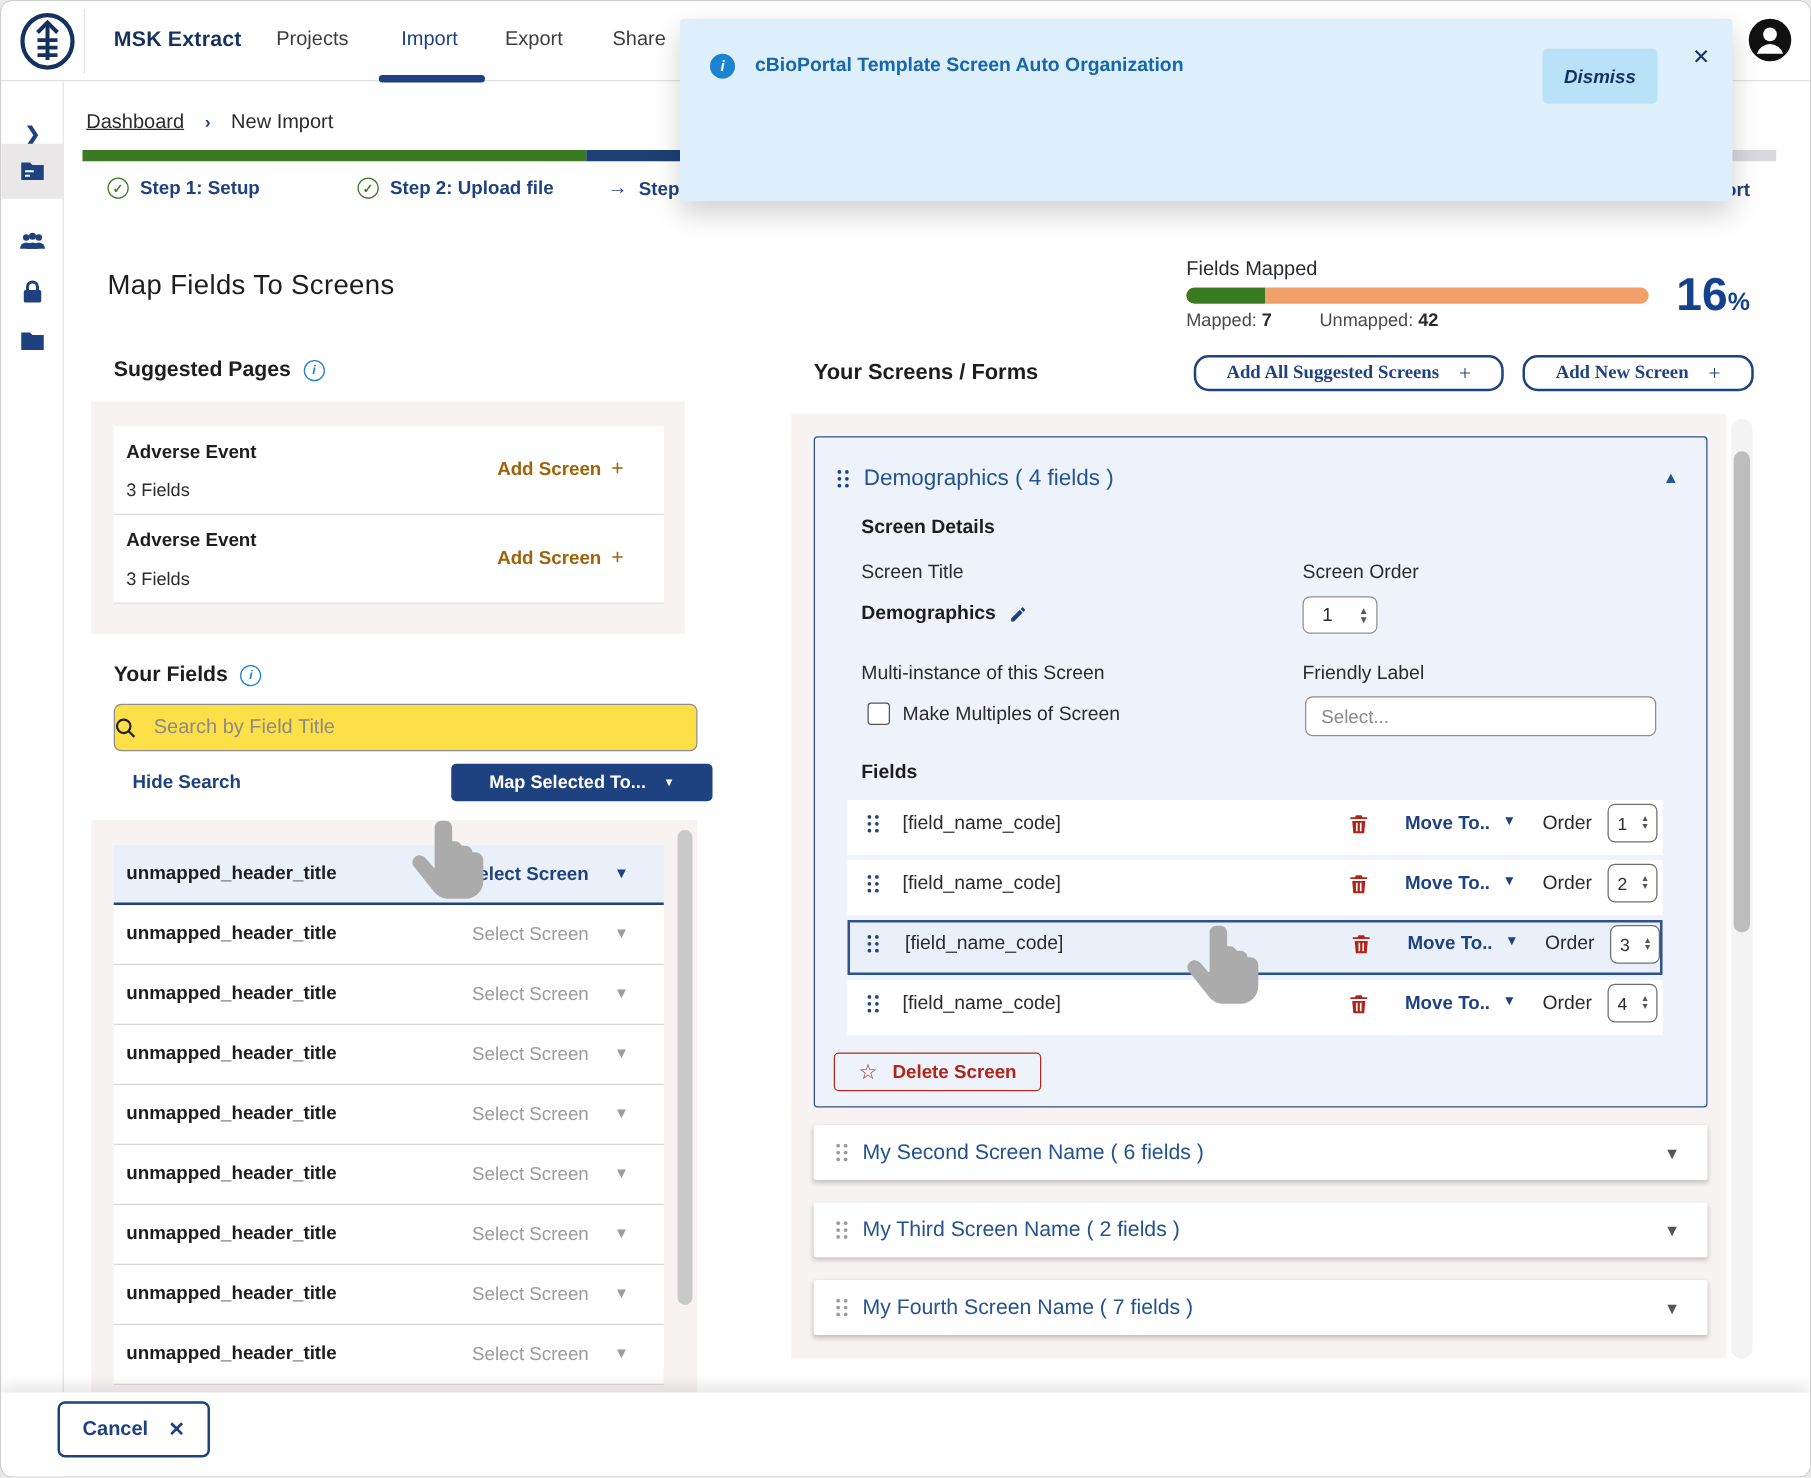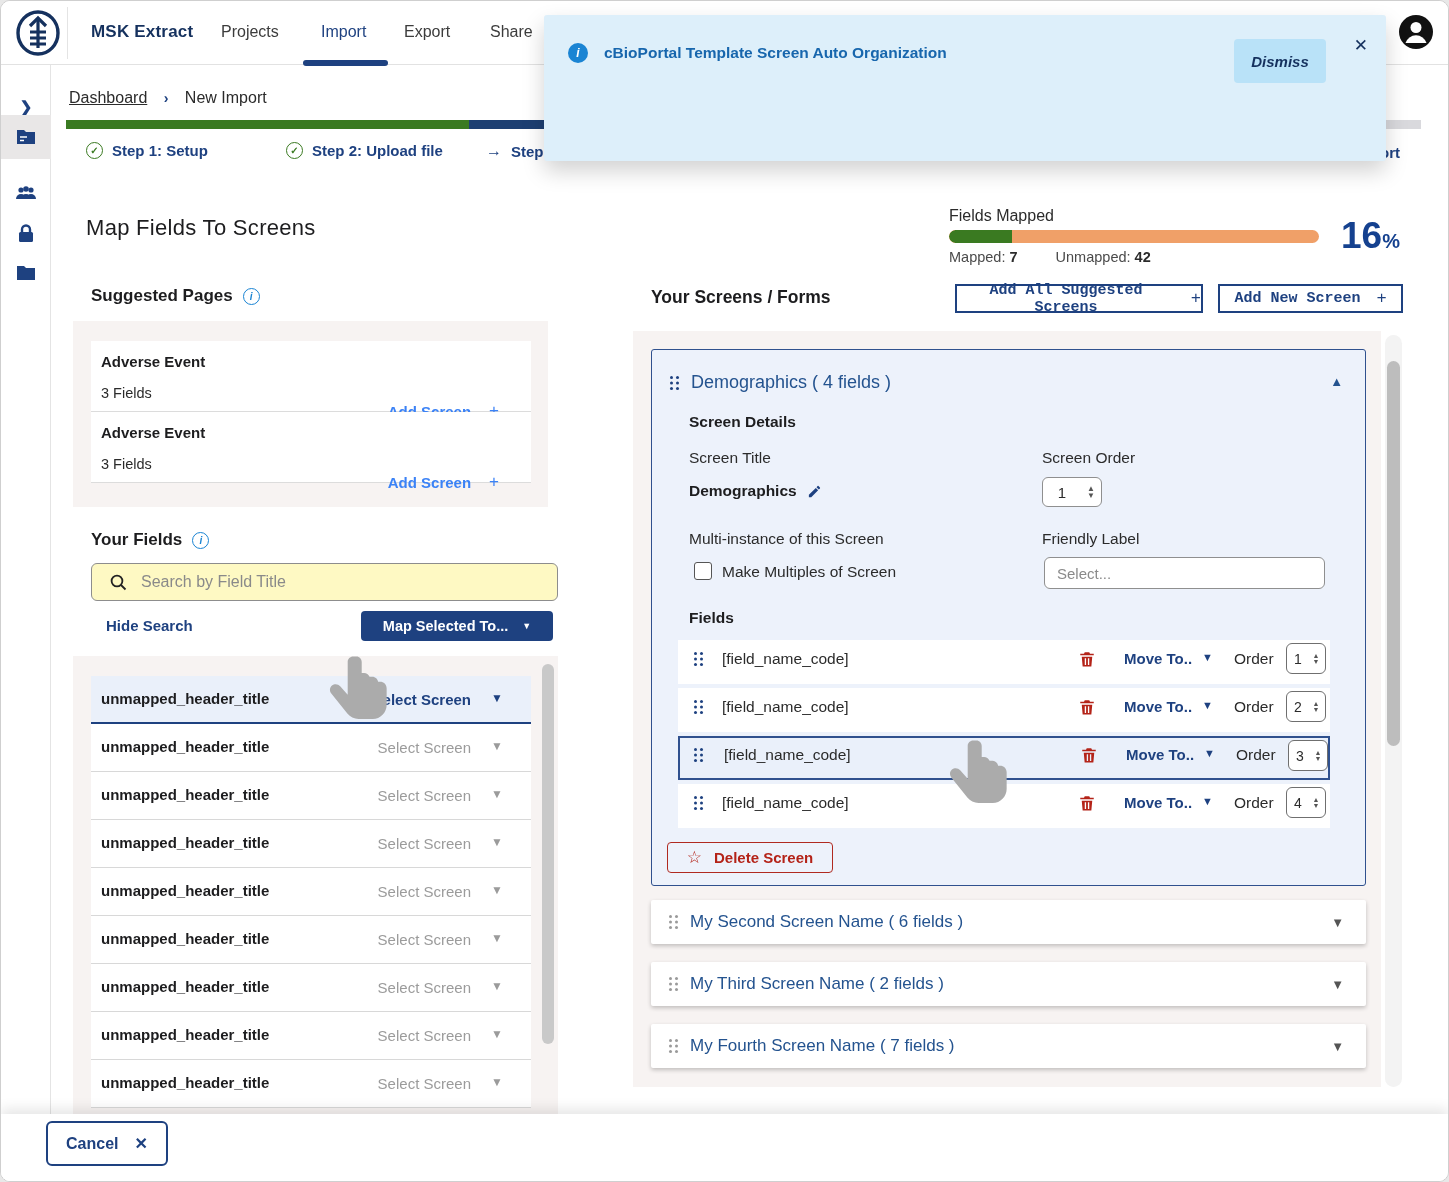--- a/index.html
+++ b/index.html
@@ -59,45 +59,45 @@
   .fm-label { position:absolute; left:948px; top:206px; font-size:16px; color:#2b2b2b; }
   .fm-bar { position:absolute; left:948px; top:229px; width:370px; height:13px; border-radius:7px; background:#f0a068; overflow:hidden; }
   .fm-bar-fill { height:100%; background:#3a7a21; border-radius:7px 0 0 7px; }
   .fm-pct { position:absolute; left:1340px; top:214px; font-size:37px; font-weight:bold; color:#15418f; }
   .fm-pct small { font-size:20px; font-weight:bold; }
   .fm-counts { position:absolute; left:948px; top:248px; font-size:14.5px; color:#4a4a4a; }
   .fm-counts b { color:#2b2b2b; margin-right:34px; }
   .fm-counts b:last-child { margin-right:0; }
 
   
-  .outline-btn { position:absolute; top:283px; height:29px; border:2px solid #1e4180; border-radius:0; background:#fff;
-                 font-family:Liberation Mono, monospace; color:#1e4180; font-size:15px; font-weight:bold; cursor:pointer;
+  .outline-btn { position:absolute; top:283px; height:29px; border:2px solid #1e4180; border-radius:12px; background:#fff;
+                 font-family:Liberation Serif, serif; color:#1e4180; font-size:15px; font-weight:bold; cursor:pointer;
                  display:flex; align-items:center; justify-content:center; gap:16px; }
   .plus { font-size:17px; font-weight:normal; }
 
   
   .section-title { position:absolute; font-size:17px; font-weight:bold; color:#1d1d1f; display:flex; align-items:center; gap:10px; }
   .info-ico { width:17px; height:17px; border:1.5px solid #1a84d3; border-radius:50%; color:#1a84d3; font-size:10px;
               font-weight:bold; display:inline-flex; align-items:center; justify-content:center; font-style:italic; }
 
   
   .suggested-wrap { position:absolute; left:72px; top:320px; width:475px; height:186px; background:#f7f3f2; }
   .sugg-card { position:absolute; left:18px; width:440px; height:71px; background:#fff; border-bottom:1px solid #dcdcdc; }
   .sugg-title { position:absolute; left:10px; top:12px; font-size:15px; font-weight:bold; color:#1d1d1f; }
   .sugg-fields { position:absolute; left:10px; top:44px; font-size:14.5px; color:#2b2b2b; }
-  .sugg-add { position:absolute; right:32px; top:24px; font-size:15px; font-weight:bold; color:#3b82f6; cursor:pointer;
-              display:flex; gap:18px; align-items:center;margin-top:36px; }
+  .sugg-add { position:absolute; right:32px; top:24px; font-size:15px; font-weight:bold; color:#a16207; cursor:pointer;
+              display:flex; gap:8px; align-items:center; }
 
   
   .search-box { position:absolute; left:90px; top:562px; width:467px; height:38px; border:1.5px solid #8d8d8d; border-radius:6px;
-                background:#fef9c3; display:flex; align-items:center; padding-left:18px; gap:14px; }
+                background:#fde047; display:flex; align-items:center; padding-left:0; gap:14px; }
   .search-box input { border:none; outline:none; font-family:inherit; font-size:16px; color:#2b2b2b; width:360px; background:transparent; }
   .search-box input::placeholder { color:#8a8a8a; }
   .hide-search { position:absolute; left:105px; top:616px; font-size:15px; font-weight:bold; color:#1e4180; cursor:pointer; }
-  .map-selected { position:absolute; left:360px; top:610px; width:192px; height:30px; background:#1e4180; border:none; border-radius:4px;
+  .map-selected { position:absolute; left:360px; top:610px; width:209px; height:30px; background:#1e4180; border:none; border-radius:4px;
                   color:#fff; font-family:inherit; font-size:14.5px; font-weight:bold; cursor:pointer;
                   display:flex; align-items:center; justify-content:center; gap:14px; }
   .caret-down { font-size:9px; }
 
   .fields-list-wrap { position:absolute; left:72px; top:655px; width:485px; height:458px; background:#f7f3f2; }
   .flist { position:absolute; left:18px; top:20px; width:440px; }
   .frow { position:relative; height:48px; background:#fff; border-bottom:1px solid #d8d8d8; cursor:pointer; }
   .frow.selected { background:#eaf0fa; border-bottom:2px solid #1e4180; }
   .frow .fname { position:absolute; left:10px; top:14px; font-size:15px; font-weight:bold; color:#1d1d1f; }
   .frow .fselect { position:absolute; right:60px; top:15px; font-size:15px; color:#9b9b9b; }

